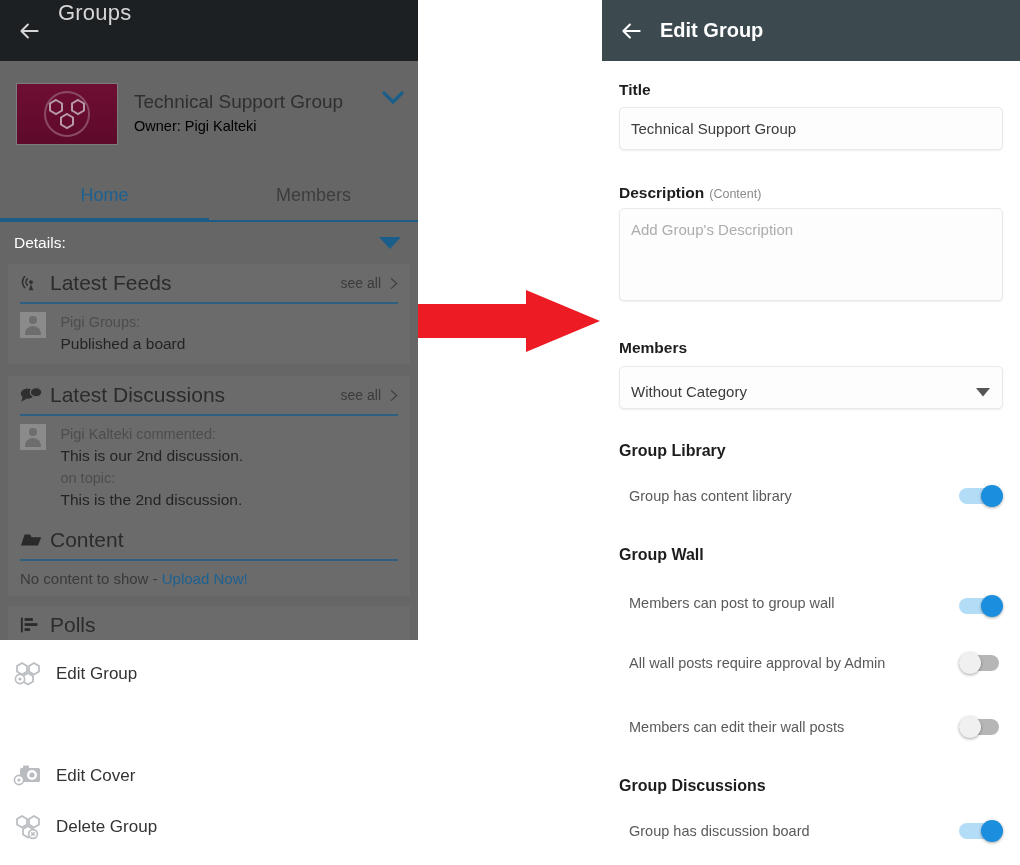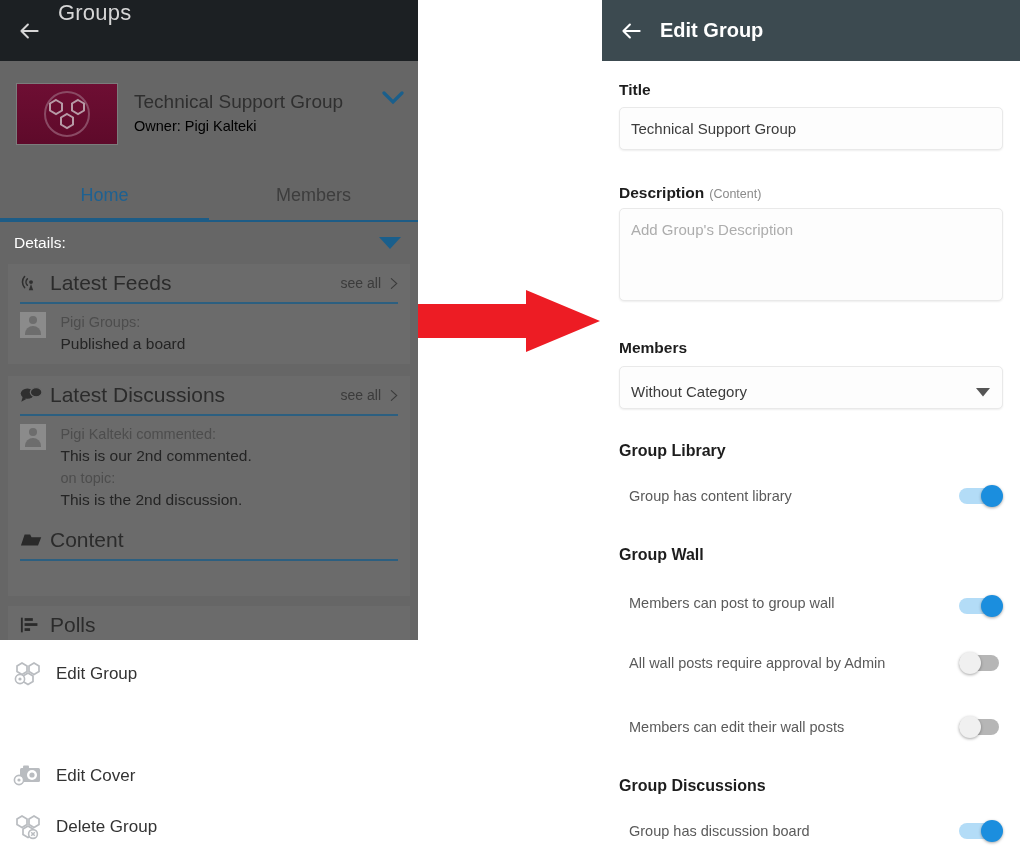--- a/index.html
+++ b/index.html
@@ -224,37 +224,40 @@
               <svg width="13" height="13" viewBox="0 0 24 24" style="margin-left:6px">
                 <path d="M8 3l10 9-10 9" fill="none" stroke="#3b3b3b" stroke-width="2" stroke-linecap="round"></path>
               </svg>
             </div>
           </div>
           <div class="rule"></div>
           <div class="body">
             <div class="avatar"></div>
             <div class="feedtxt">
               <div class="muted">Pigi Kalteki commented:</div>
-              <div class="strong">This is our 2nd commented.</div>
+              <div class="strong">This is our 2nd discussion.</div>
               <div class="muted">on topic:</div>
               <div class="strong">This is the 2nd discussion.</div>
             </div>
           </div>
         </div>
 
         <div class="card" style="top:460px;height:75px;">
           <div class="hdr">
             <div class="ic">
               <svg width="24" height="18" viewBox="0 0 26 18">
                 <path d="M1 15 L5 3 H11 L12.5 6 H23 L19.5 15 Z" fill="#2a2a2a"></path>
               </svg>
             </div>
             <div class="t">Content</div>
           </div>
           <div class="rule"></div>
+          <div class="nocontent">
+            <span>No content to show - </span><a href="#">Upload Now!</a>
+          </div>
         </div>
 
         <div class="card" style="top:545px;height:40px;">
           <div class="hdr">
             <div class="ic">
               <svg width="22" height="18" viewBox="0 0 24 18">
                 <rect x="1" y="1" width="2" height="16" fill="#2a2a2a"></rect>
                 <rect x="5" y="1.5" width="9" height="3" fill="#2a2a2a"></rect>
                 <rect x="5" y="7" width="14" height="3" fill="#2a2a2a"></rect>
                 <rect x="5" y="12.5" width="6" height="3" fill="#2a2a2a"></rect>

